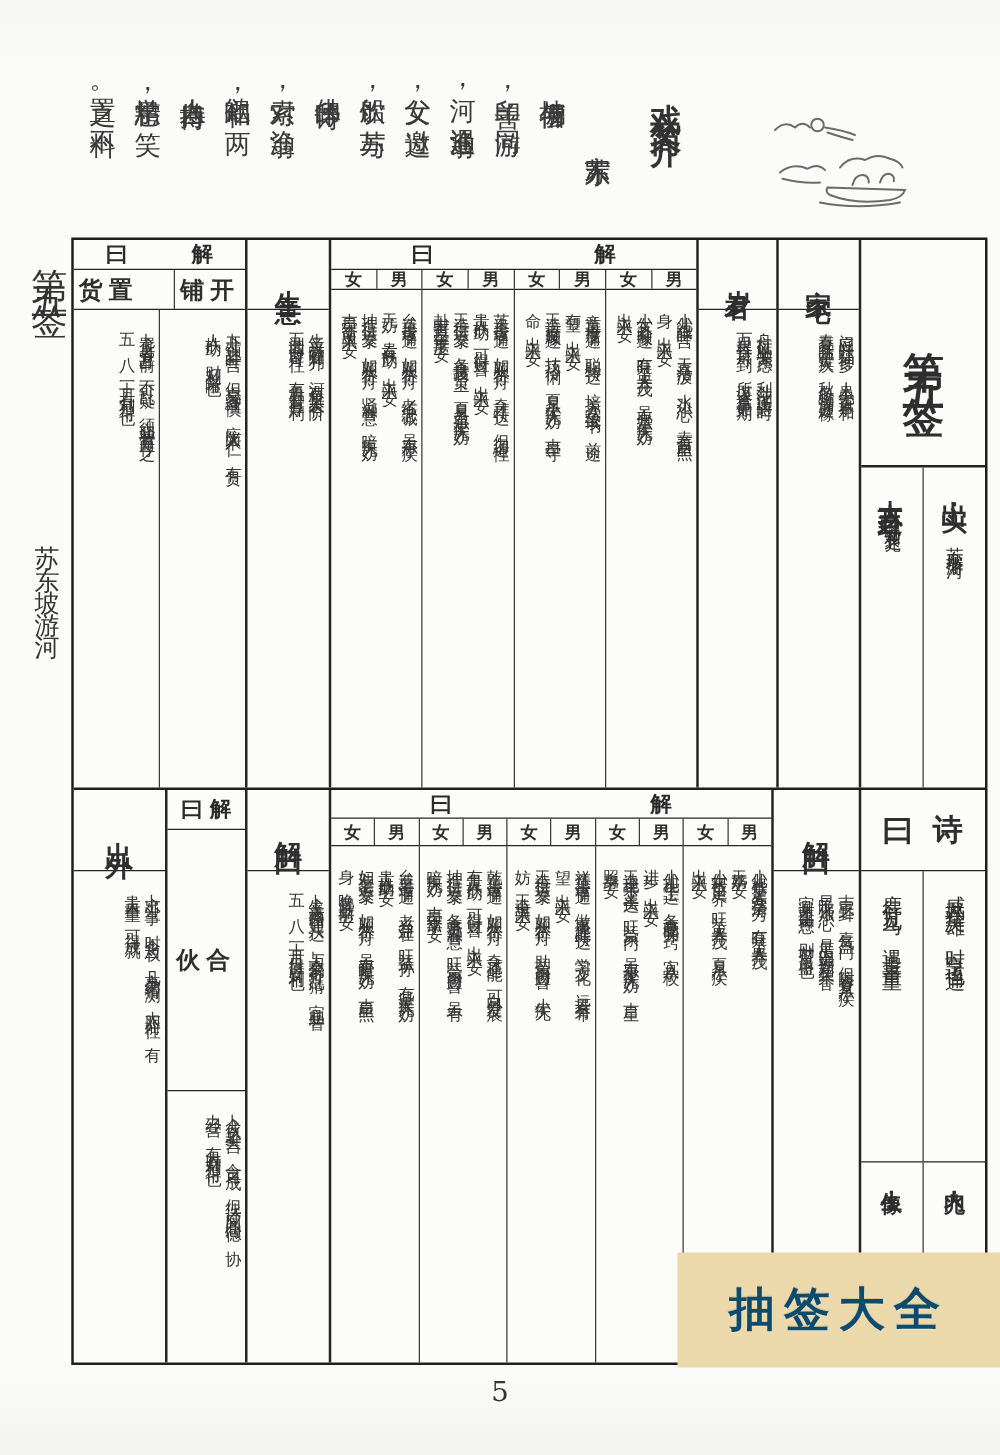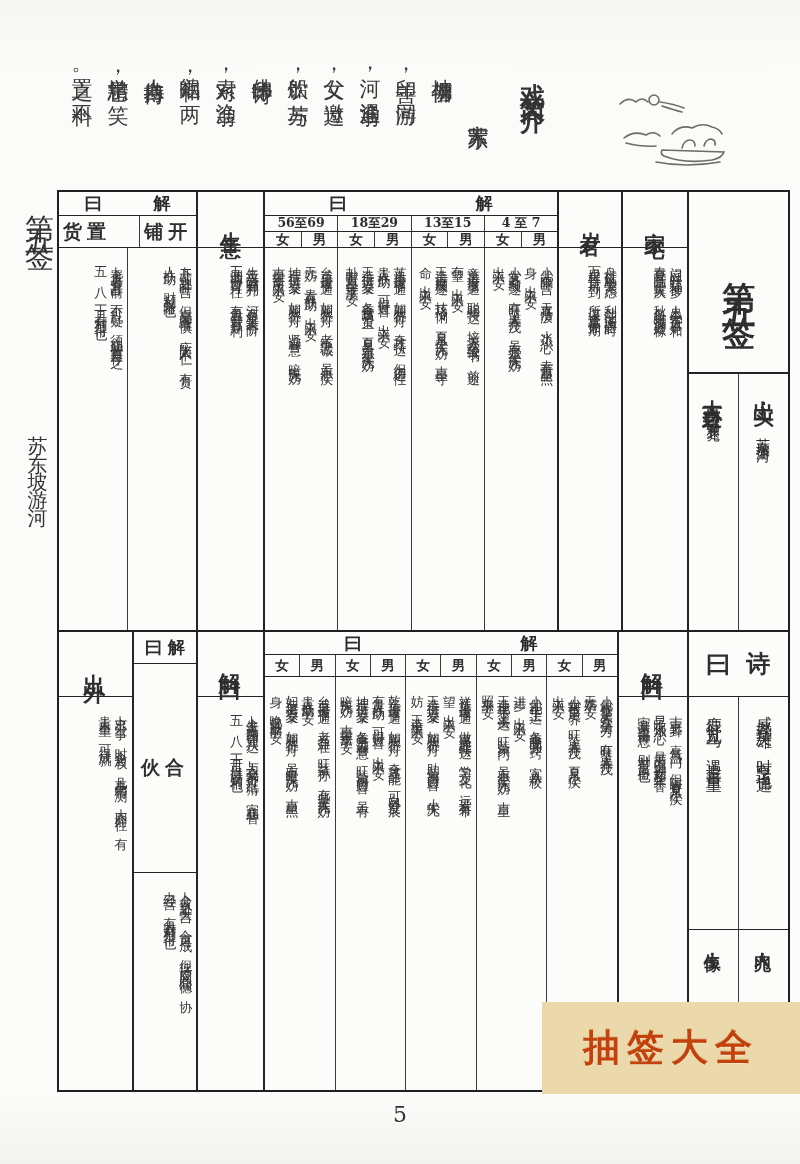--- a/index.html
+++ b/index.html
@@ -50,21 +50,21 @@
   .s-small2{font-size:13px;letter-spacing:2px;margin-inline-start:12px;}
   .poem-head{height:65px;display:flex;align-items:center;justify-content:center;gap:16px;font-size:24px;font-weight:700;border-bottom:1.8px solid #242424;box-sizing:border-box;}
   .poem-body{height:233px;display:flex;border-bottom:1.8px solid #242424;box-sizing:border-box;}
   .poem-body>div{flex:1;display:flex;justify-content:center;padding-top:6px;font-size:16px;letter-spacing:4.5px;box-sizing:border-box;}
   .nz-row{flex:1;display:flex;min-height:0;}
   .nz-row>div{flex:1;display:flex;justify-content:center;padding-top:8px;font-size:17px;font-weight:700;letter-spacing:3px;box-sizing:border-box;}
   
   .pagenum{position:absolute;left:0;right:0;top:1102px;text-align:center;font-size:22px;color:#333;}
   .watermark{position:absolute;left:542px;top:1002px;width:258px;height:92px;background:#ebd8ab;
     display:flex;align-items:center;justify-content:center;z-index:5;}
-  .watermark span{font-size:37px;font-weight:700;letter-spacing:7px;color:#c2410c;
+  .watermark span{font-size:37px;font-weight:700;letter-spacing:7px;color:#0c4a6e;
     text-shadow:0 0 1px #f7ecce,0 1px 0 #f2e3bd,0 -1px 0 #d9bc80;}
 </style>
 </head>
 <body>
 
 <div class="page">
 
   <div class="intro-title v">戏文简介</div>
   <div class="intro-cols">
       <div class="vline">宋苏东</div>
@@ -130,26 +130,20 @@
             <div class="vline">生意兴隆财利开　河有桥来天有阶</div>
             <div class="vline">五洲四海皆可往　有勇有智有厚利</div>
           </div>
       </div>
 
       <div class="tcol bl" style="width:296px;">
         <div class="gh hb" style="height:24px;">
           <span>曰</span>
           <span>解</span>
         </div>
-        <div class="ranges hb" style="height:16px;">
-          <div class="rcell">56至69</div>
-          <div class="rcell b1">18至29</div>
-          <div class="rcell b1">13至15</div>
-          <div class="rcell b1">4 至 7</div>
-        </div>
         <div class="sexrow hb" style="height:16px;">
           <div class="sexcell">
               <span>女</span>
               <span>男</span>
             </div>
           <div class="sexcell b1">
               <span>女</span>
               <span>男</span>
             </div>
           <div class="sexcell b1">

